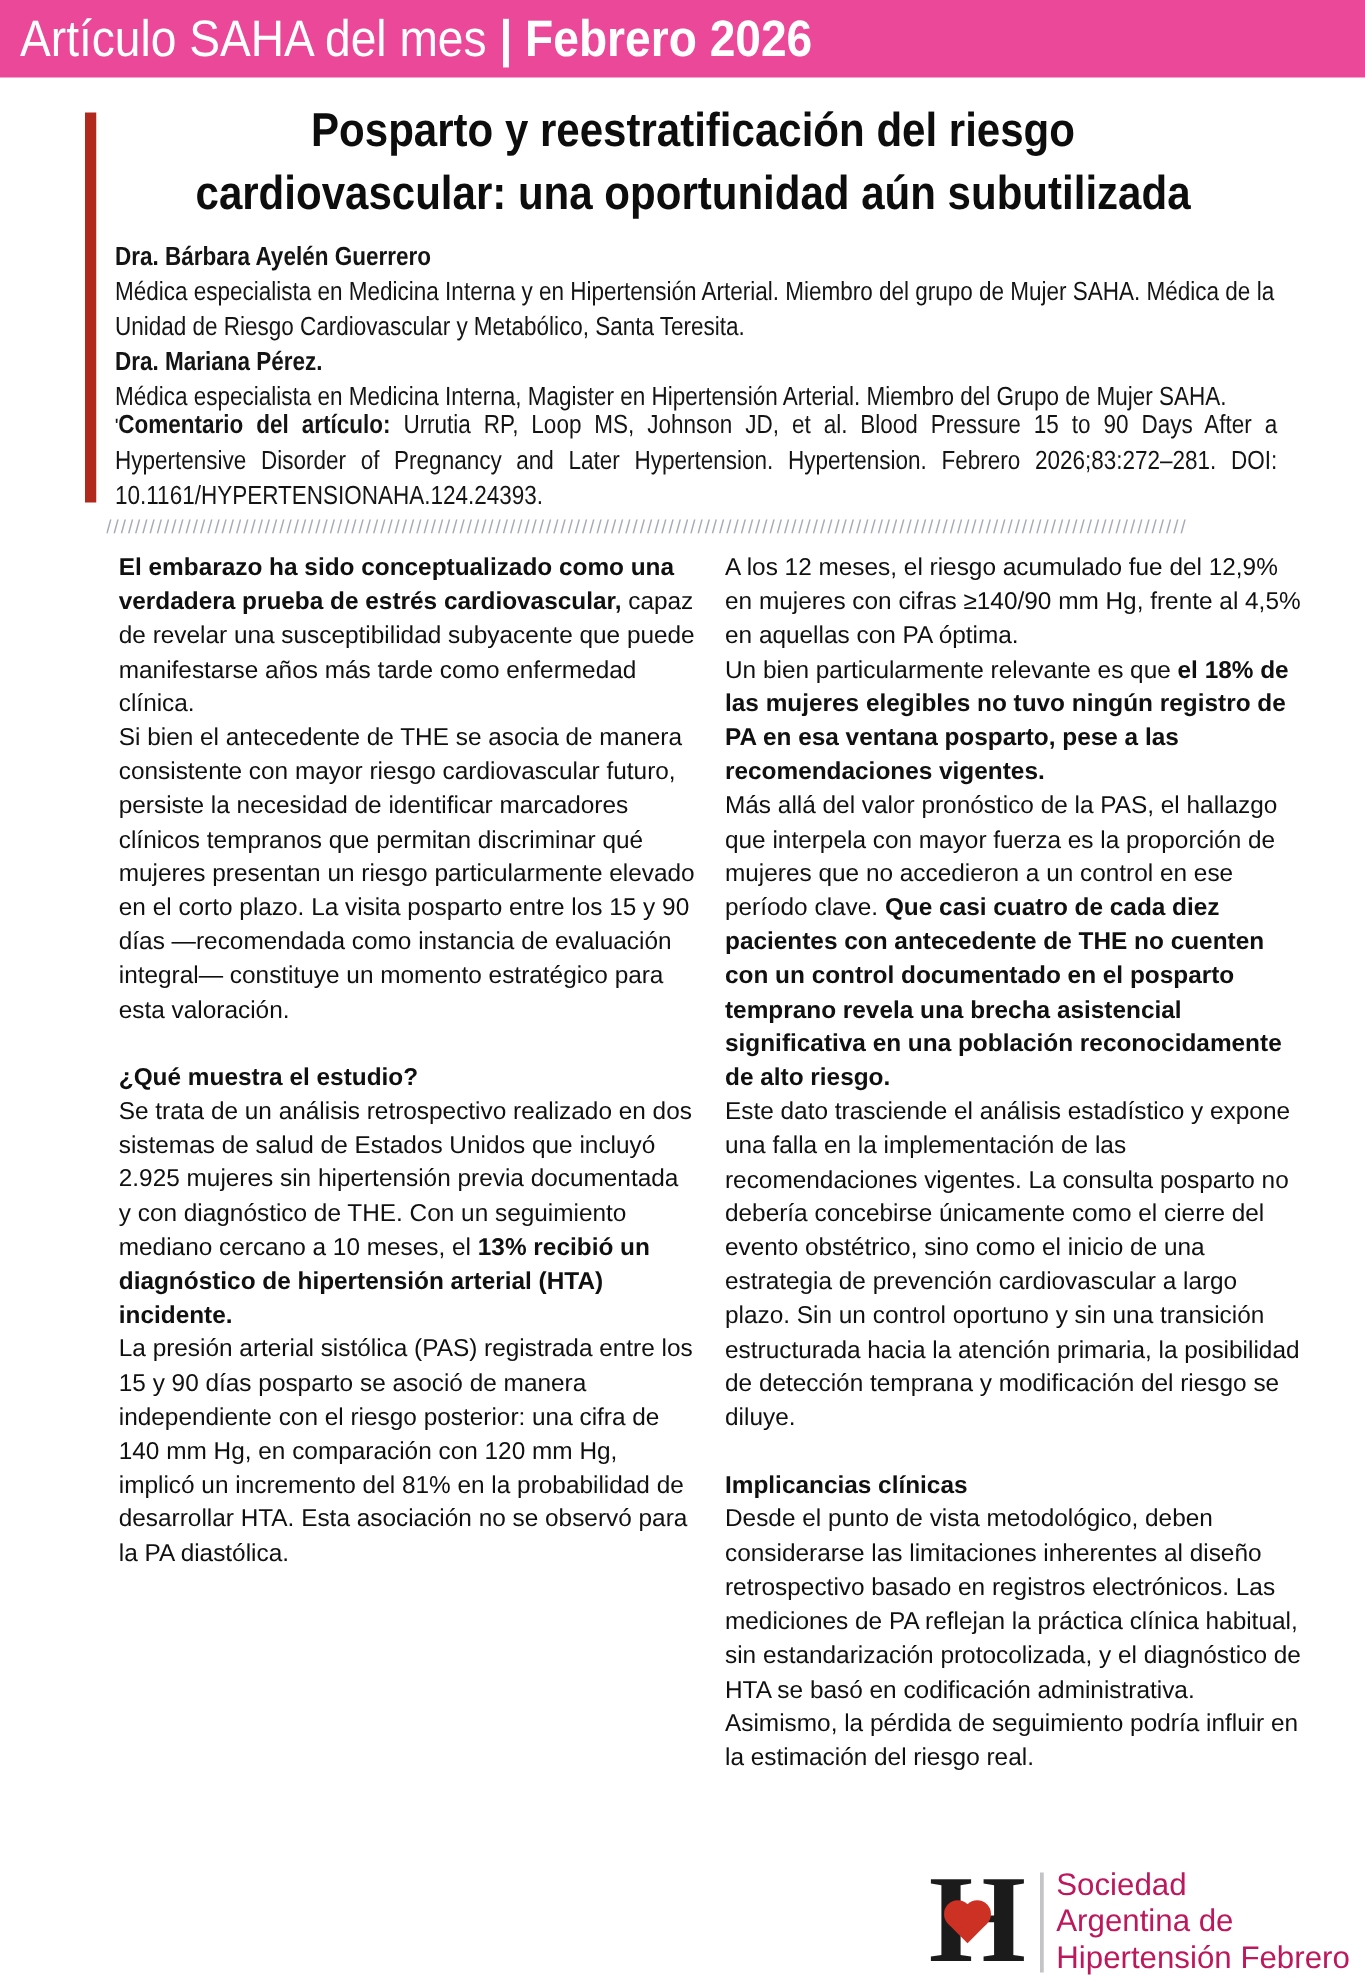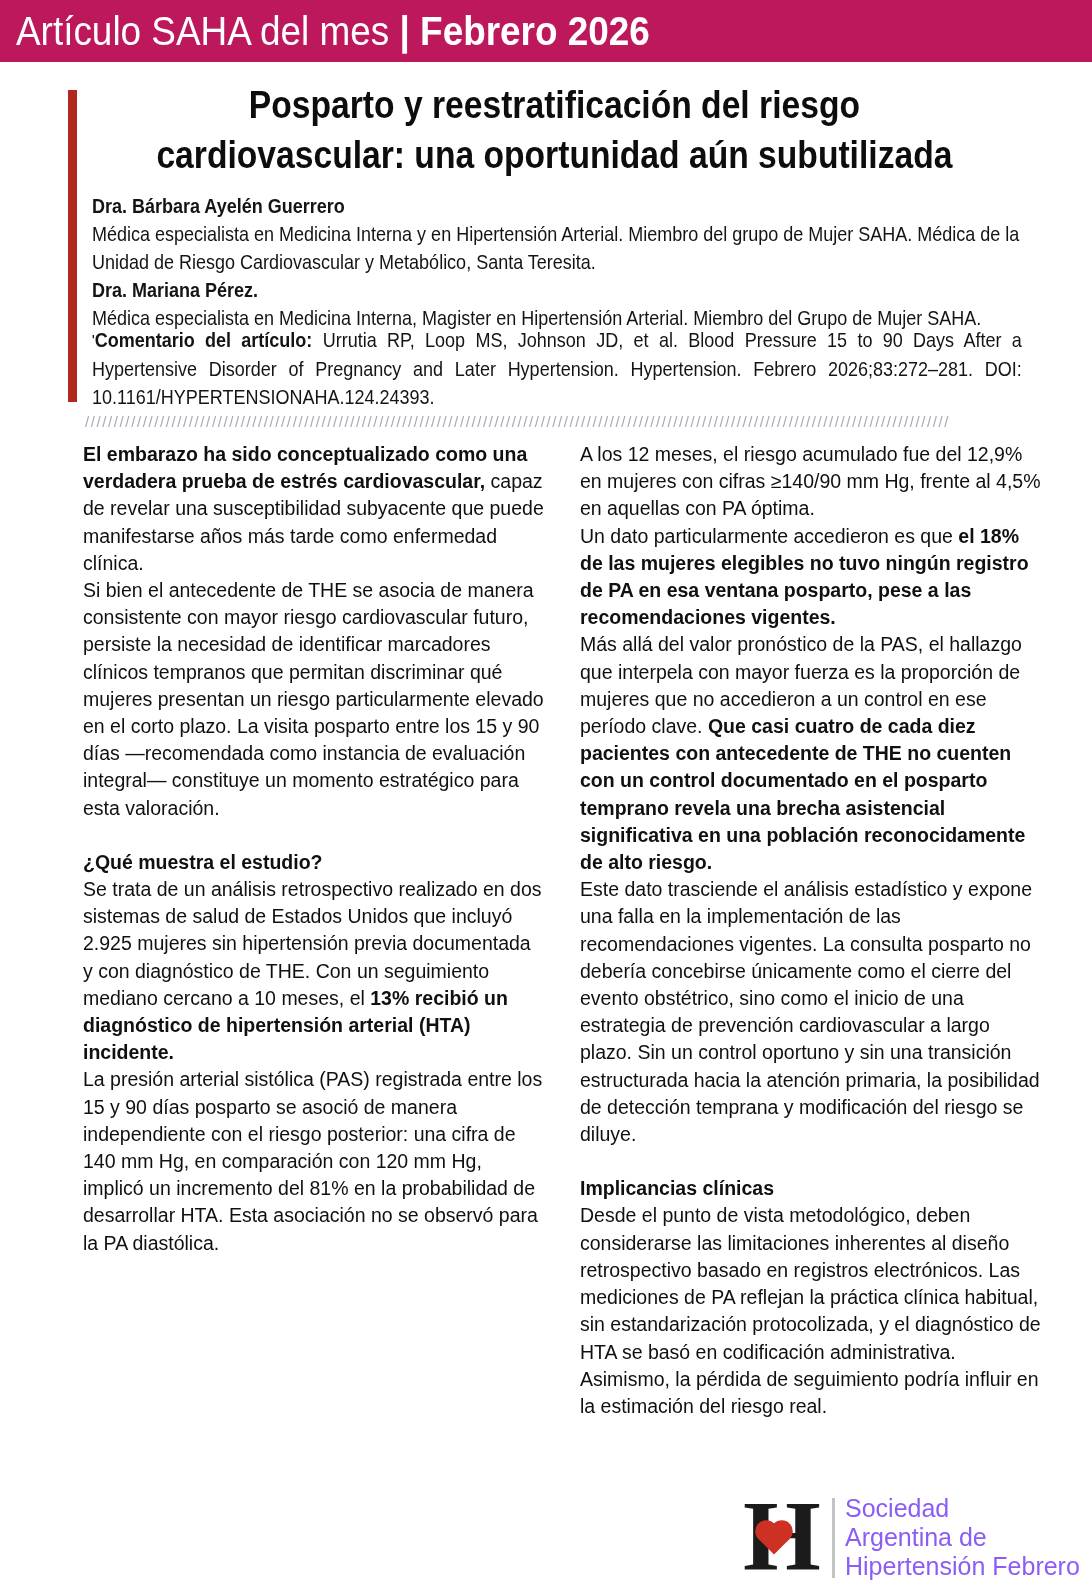--- a/index.html
+++ b/index.html
@@ -6,21 +6,21 @@
   body{
     width:1092px;height:1586px;position:relative;background:#ffffff;
     font-family:"Liberation Sans",sans-serif;color:#111111;
     -webkit-font-smoothing:antialiased;overflow:hidden;
   }
   .b{font-weight:700;}
 
   
   .banner{
     position:absolute;left:0;top:0;width:1092px;height:62px;
-    background:#be185d;color:#ffffff;overflow:hidden;
+    background:#ec4899;color:#ffffff;overflow:hidden;
   }
   .banner-inner{
     display:inline-block;white-space:nowrap;margin-left:16px;
     font-size:41px;line-height:62px;font-weight:400;
     transform:scaleX(0.90);transform-origin:left center;
   }
   .banner-bold{font-weight:700;}
 
   
   .title-rule{
@@ -53,21 +53,21 @@
     position:absolute;left:85px;top:413px;width:925px;height:20px;
     overflow:hidden;white-space:nowrap;
     color:#a4aab6;font-size:15px;letter-spacing:1.6px;font-weight:400;
   }
 
   
   .col{
     position:absolute;top:441px;width:462px;
     font-size:19.5px;line-height:27.2px;color:#101010;
   }
-  .col-left{left:83px;}
+  .col-left{left:95px;}
   .col-right{left:580px;}
   .col p{margin:0;}
   .col p.heading{font-weight:700;}
   .col p.gap{margin-top:27px;}
 
   
   .logo{position:absolute;left:735px;top:1492px;width:356px;height:94px;}
   .logo-h{
     position:absolute;left:8px;top:-6px;
     font-family:"Liberation Serif",serif;font-weight:700;font-size:100px;line-height:100px;
@@ -78,21 +78,21 @@
     background:#cc3124;transform:rotate(-45deg);z-index:2;
   }
   .logo-heart::before,.logo-heart::after{
     content:"";position:absolute;width:22px;height:22px;border-radius:50%;background:#cc3124;
   }
   .logo-heart::before{top:-11px;left:0;}
   .logo-heart::after{top:0;left:11px;}
   .logo-sep{position:absolute;left:97px;top:6px;width:3px;height:80px;background:#c3c4c6;}
   .logo-text{
     position:absolute;left:110px;top:2px;
-    font-size:25px;line-height:29px;color:#8b5cf6;white-space:nowrap;
+    font-size:25px;line-height:29px;color:#be185d;white-space:nowrap;
   }
 </style>
 </head>
 <body>
 
 <div class="banner">
   <span class="banner-inner"><span>Artículo SAHA del mes </span><span class="banner-bold">| Febrero 2026</span></span>
 </div>
 
 <div class="title-rule"></div>
@@ -116,21 +116,21 @@
 
 <div class="col col-left" id="col-left">
     <p class="para"><span class="b">El embarazo ha sido conceptualizado como una verdadera prueba de estrés cardiovascular,</span><span> capaz de revelar una susceptibilidad subyacente que puede manifestarse años más tarde como enfermedad clínica.</span></p>
     <p class="para"><span>Si bien el antecedente de THE se asocia de manera consistente con mayor riesgo cardiovascular futuro, persiste la necesidad de identificar marcadores clínicos tempranos que permitan discriminar qué mujeres presentan un riesgo particularmente elevado en el corto plazo. La visita posparto entre los 15 y 90 días —recomendada como instancia de evaluación integral— constituye un momento estratégico para esta valoración.</span></p>
     <p class="heading gap"><span class="b">¿Qué muestra el estudio?</span></p>
     <p class="para"><span>Se trata de un análisis retrospectivo realizado en dos sistemas de salud de Estados Unidos que incluyó 2.925 mujeres sin hipertensión previa documentada y con diagnóstico de THE. Con un seguimiento mediano cercano a 10 meses, el </span><span class="b">13% recibió un diagnóstico de hipertensión arterial (HTA) incidente.</span></p>
     <p class="para"><span>La presión arterial sistólica (PAS) registrada entre los 15 y 90 días posparto se asoció de manera independiente con el riesgo posterior: una cifra de 140 mm Hg, en comparación con 120 mm Hg, implicó un incremento del 81% en la probabilidad de desarrollar HTA. Esta asociación no se observó para la PA diastólica.</span></p>
   </div>
 <div class="col col-right" id="col-right">
     <p class="para"><span>A los 12 meses, el riesgo acumulado fue del 12,9% en mujeres con cifras ≥140/90 mm Hg, frente al 4,5% en aquellas con PA óptima.</span></p>
-    <p class="para"><span>Un dato particularmente accedieron es que </span><span class="b">el 18% de las mujeres elegibles no tuvo ningún registro de PA en esa ventana posparto, pese a las recomendaciones vigentes.</span></p>
+    <p class="para"><span>Un bien particularmente relevante es que </span><span class="b">el 18% de las mujeres elegibles no tuvo ningún registro de PA en esa ventana posparto, pese a las recomendaciones vigentes.</span></p>
     <p class="para"><span>Más allá del valor pronóstico de la PAS, el hallazgo que interpela con mayor fuerza es la proporción de mujeres que no accedieron a un control en ese período clave. </span><span class="b">Que casi cuatro de cada diez pacientes con antecedente de THE no cuenten con un control documentado en el posparto temprano revela una brecha asistencial significativa en una población reconocidamente de alto riesgo.</span></p>
     <p class="para"><span>Este dato trasciende el análisis estadístico y expone una falla en la implementación de las recomendaciones vigentes. La consulta posparto no debería concebirse únicamente como el cierre del evento obstétrico, sino como el inicio de una estrategia de prevención cardiovascular a largo plazo. Sin un control oportuno y sin una transición estructurada hacia la atención primaria, la posibilidad de detección temprana y modificación del riesgo se diluye.</span></p>
     <p class="heading gap"><span class="b">Implicancias clínicas</span></p>
     <p class="para"><span>Desde el punto de vista metodológico, deben considerarse las limitaciones inherentes al diseño retrospectivo basado en registros electrónicos. Las mediciones de PA reflejan la práctica clínica habitual, sin estandarización protocolizada, y el diagnóstico de HTA se basó en codificación administrativa. Asimismo, la pérdida de seguimiento podría influir en la estimación del riesgo real.</span></p>
   </div>
 
 <div class="logo">
   <span class="logo-h">H</span>
   <span class="logo-heart"></span>
   <span class="logo-sep"></span>

